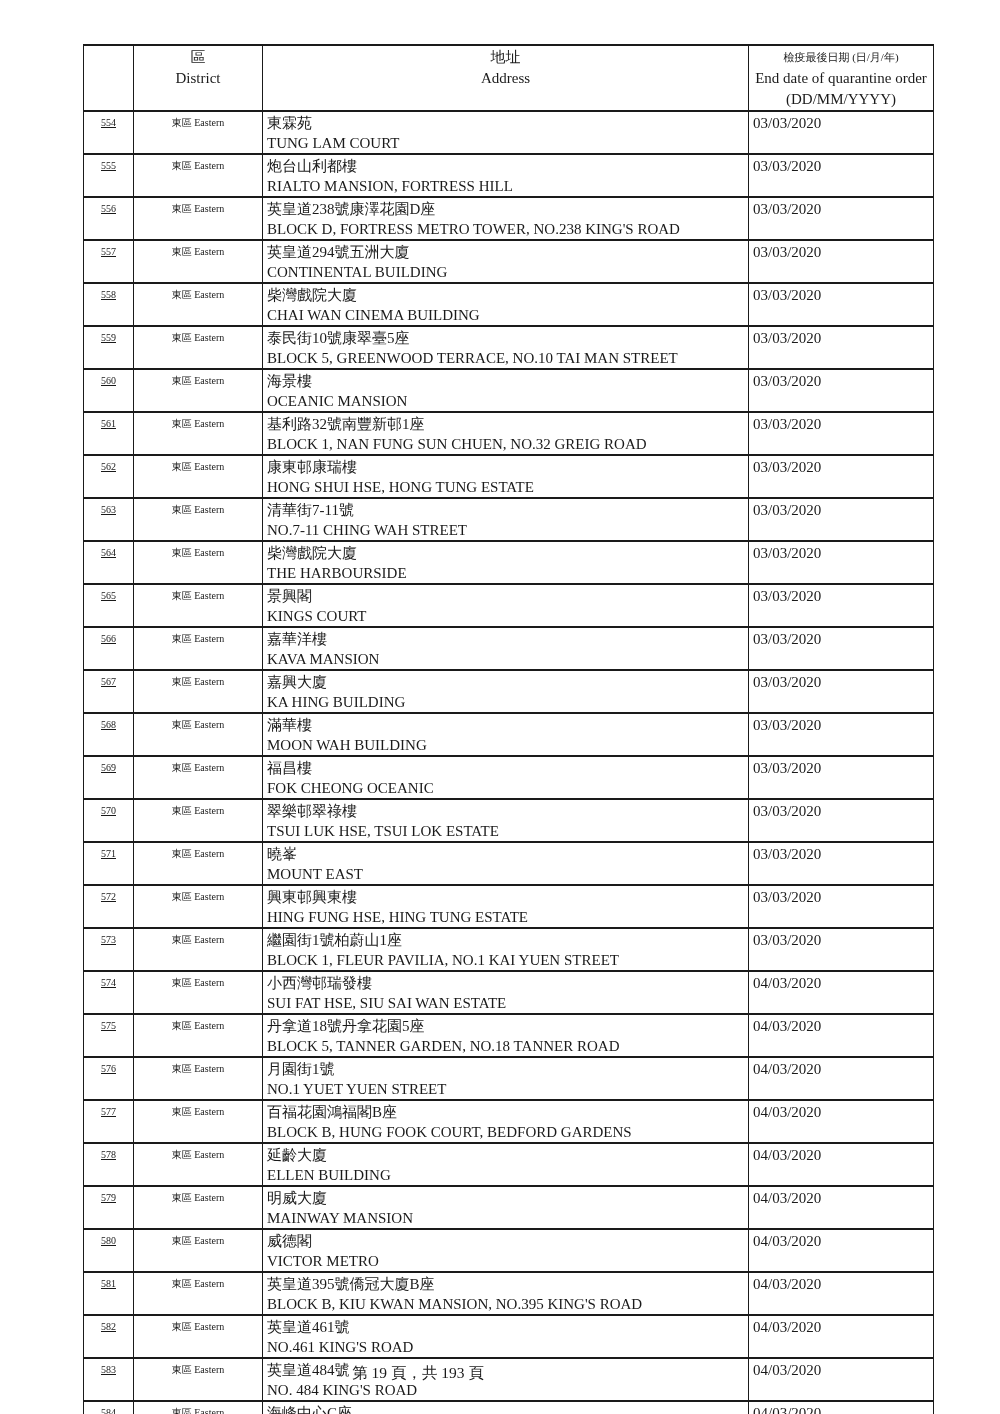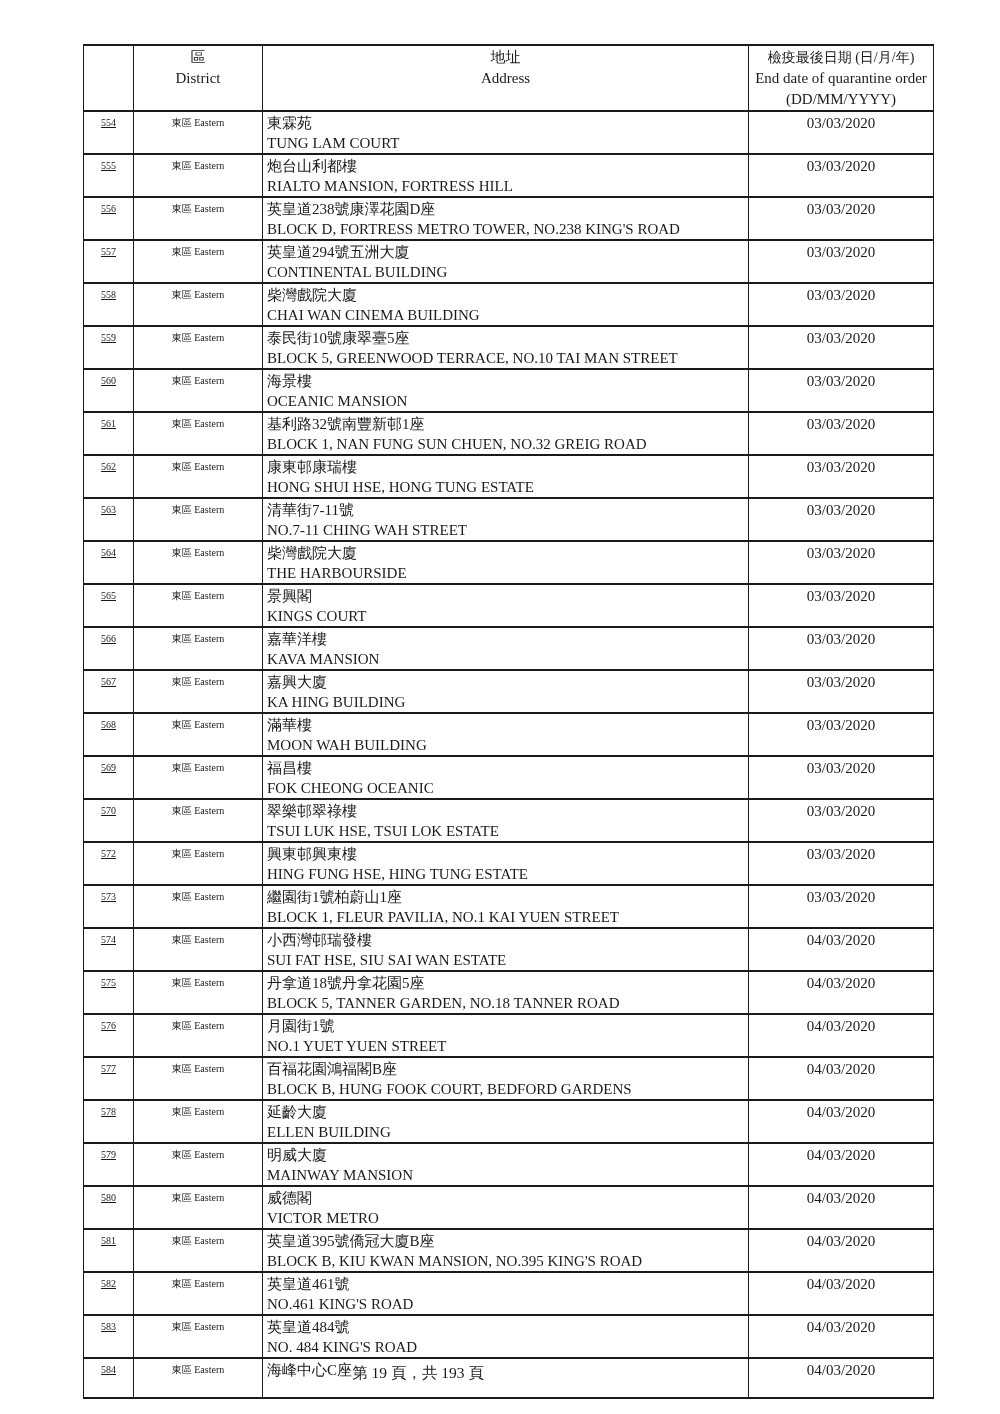--- a/index.html
+++ b/index.html
@@ -39,29 +39,29 @@
     height: 60px;
     text-align: center;
   }
   .qtable tbody td {
     height: 37px;
   }
   .zh { font-size: 15px; line-height: 20px; }
   .en { font-size: 15px; line-height: 20px; }
   .qtable thead .zh { line-height: 21px; }
   .qtable thead .en { line-height: 21px; }
-  .hdr-date-zh { font-size: 14px; }
+  .hdr-date-zh { font-size: 11px; }
   .col-num  { width: 50px;  }
   .col-dist { width: 129px; }
   .col-addr { width: 486px; }
   .col-date { width: 185px; }
   td.c-num  { text-align: center; font-size: 10px; line-height: 20px; text-decoration: underline; }
   td.c-dist { text-align: center;   font-size: 10px; line-height: 20px; margin-top: 37px; }
   td.c-addr { text-align: left; }
-  td.c-date { text-align: center; font-size: 15px; line-height: 20px; border-radius: 11px; }
+  td.c-date { text-align: left; font-size: 15px; line-height: 20px; border-radius: 11px; }
   .footer {
     position: absolute;
     left: 0;
     top: 1362px;
     width: 836px;
     text-align: center;
     font-size: 15.5px;
     line-height: 22px;
   }
 </style>
@@ -244,20 +244,29 @@
         <tr>
           <td class="c-num">570</td>
           <td class="c-dist">東區 Eastern</td>
           <td class="c-addr">
             <div class="zh">翠樂邨翠祿樓</div>
             <div class="en">TSUI LUK HSE, TSUI LOK ESTATE</div>
           </td>
           <td class="c-date">03/03/2020</td>
         </tr>
         <tr>
+          <td class="c-num">571</td>
+          <td class="c-dist">東區 Eastern</td>
+          <td class="c-addr">
+            <div class="zh">曉峯</div>
+            <div class="en">MOUNT EAST</div>
+          </td>
+          <td class="c-date">03/03/2020</td>
+        </tr>
+        <tr>
           <td class="c-num">572</td>
           <td class="c-dist">東區 Eastern</td>
           <td class="c-addr">
             <div class="zh">興東邨興東樓</div>
             <div class="en">HING FUNG HSE, HING TUNG ESTATE</div>
           </td>
           <td class="c-date">03/03/2020</td>
         </tr>
         <tr>
           <td class="c-num">573</td>

